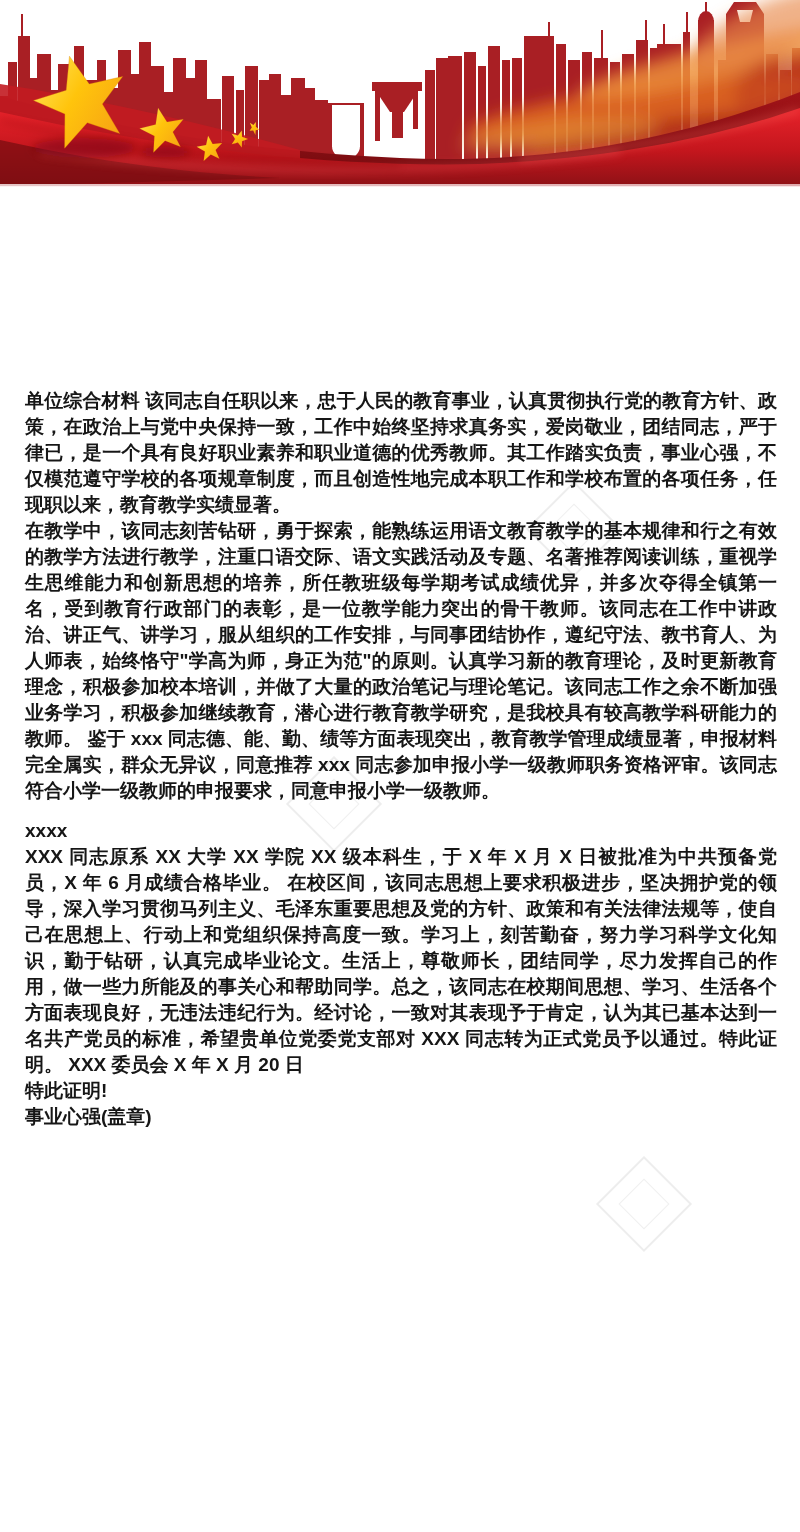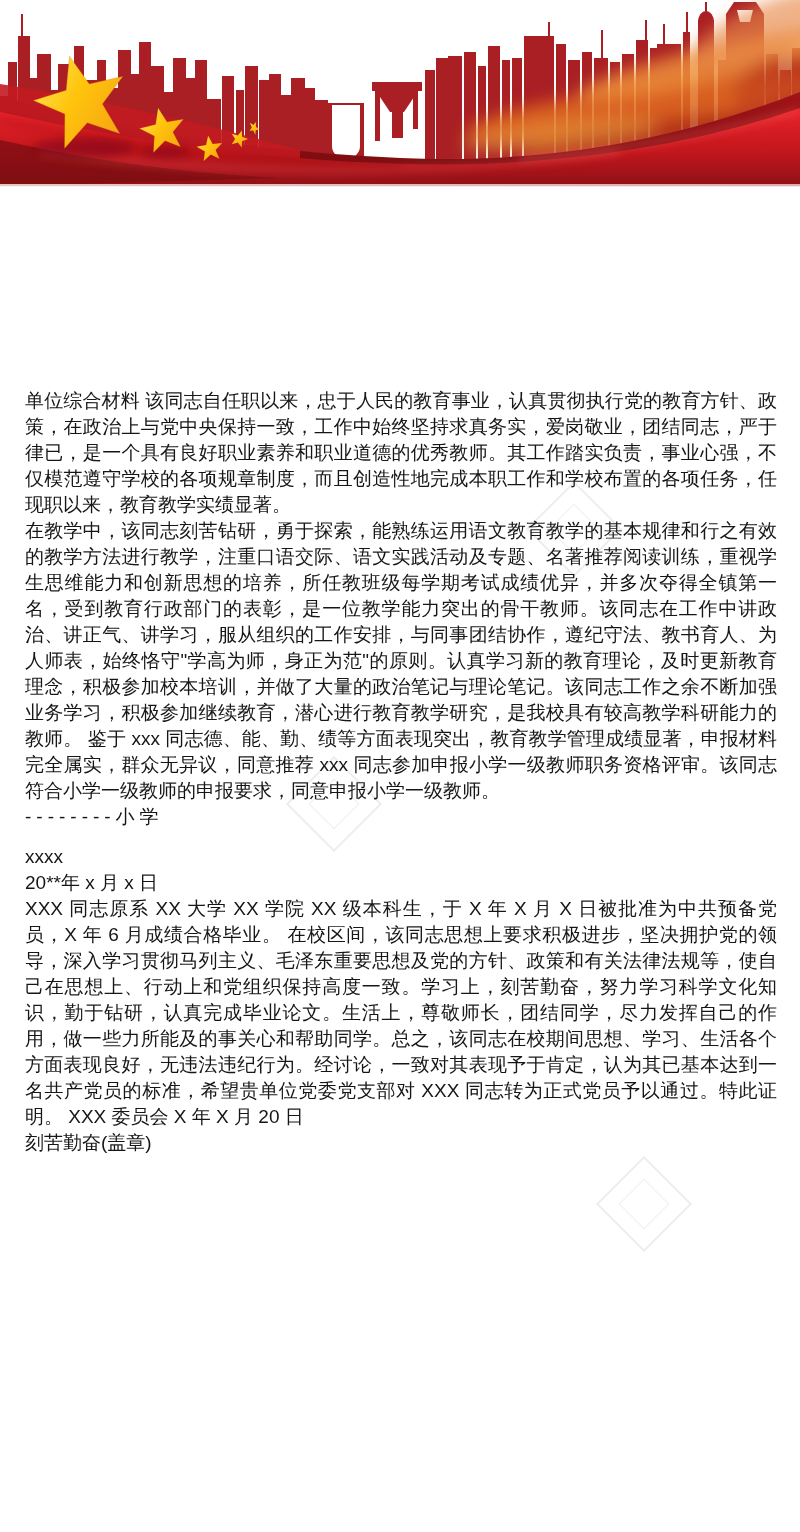--- a/index.html
+++ b/index.html
@@ -2,21 +2,21 @@
 <html><head>
 <meta charset="utf-8">
 <style>
   html,body{margin:0;padding:0;background:#ffffff;}
   .page{
     position:relative;width:800px;height:1532px;background:#ffffff;overflow:hidden;
     font-family:"Liberation Sans","DejaVu Sans",sans-serif;
   }
   .banner{position:absolute;top:0;left:0;width:800px;height:195px;display:block;}
   .doc{
-    position:absolute;top:388px;left:25px;width:752px;color:#161616;
+    position:absolute;top:388px;left:25px;width:752px;color:#161616;font-weight:bold;
   }
   .doc p{
     margin:0;font-size:19px;line-height:26px;text-align:justify;
     font-family:"Liberation Sans","DejaVu Sans",sans-serif;color:#161616;
     word-break:break-all;
   }
   .doc p.dash-line{letter-spacing:5px;}
   .doc p.gap-top{margin-top:14px;}
   .watermark{
     position:absolute;width:64px;height:64px;border:2px solid rgba(140,140,140,.16);
@@ -180,20 +180,19 @@
     <rect x="0" y="184" width="800" height="2.5" fill="url(#hairGrad)" opacity="0.85"></rect>
   </svg>
 
   <div class="watermark" style="left:540px;top:495px;"></div>
   <div class="watermark" style="left:300px;top:770px;"></div>
   <div class="watermark" style="left:610px;top:1170px;"></div>
 
   <div class="doc">
     <p>单位综合材料 该同志自任职以来，忠于人民的教育事业，认真贯彻执行党的教育方针、政策，在政治上与党中央保持一致，工作中始终坚持求真务实，爱岗敬业，团结同志，严于律已，是一个具有良好职业素养和职业道德的优秀教师。其工作踏实负责，事业心强，不仅模范遵守学校的各项规章制度，而且创造性地完成本职工作和学校布置的各项任务，任现职以来，教育教学实绩显著。</p>
     <p>在教学中，该同志刻苦钻研，勇于探索，能熟练运用语文教育教学的基本规律和行之有效的教学方法进行教学，注重口语交际、语文实践活动及专题、名著推荐阅读训练，重视学生思维能力和创新思想的培养，所任教班级每学期考试成绩优异，并多次夺得全镇第一名，受到教育行政部门的表彰，是一位教学能力突出的骨干教师。该同志在工作中讲政治、讲正气、讲学习，服从组织的工作安排，与同事团结协作，遵纪守法、教书育人、为人师表，始终恪守"学高为师，身正为范"的原则。认真学习新的教育理论，及时更新教育理念，积极参加校本培训，并做了大量的政治笔记与理论笔记。该同志工作之余不断加强业务学习，积极参加继续教育，潜心进行教育教学研究，是我校具有较高教学科研能力的教师。  鉴于 xxx 同志德、能、勤、绩等方面表现突出，教育教学管理成绩显著，申报材料完全属实，群众无异议，同意推荐 xxx 同志参加申报小学一级教师职务资格评审。该同志符合小学一级教师的申报要求，同意申报小学一级教师。</p>
-    <p class="dash-line">--------小学</p>
     <p class="gap-top">xxxx</p>
-    <p>20**年 x 月 x 日</p>
     <p>XXX 同志原系 XX 大学 XX 学院 XX 级本科生，于 X 年 X 月 X 日被批准为中共预备党员，X 年 6 月成绩合格毕业。  在校区间，该同志思想上要求积极进步，坚决拥护党的领导，深入学习贯彻马列主义、毛泽东重要思想及党的方针、政策和有关法律法规等，使自己在思想上、行动上和党组织保持高度一致。学习上，刻苦勤奋，努力学习科学文化知识，勤于钻研，认真完成毕业论文。生活上，尊敬师长，团结同学，尽力发挥自己的作用，做一些力所能及的事关心和帮助同学。总之，该同志在校期间思想、学习、生活各个方面表现良好，无违法违纪行为。经讨论，一致对其表现予于肯定，认为其已基本达到一名共产党员的标准，希望贵单位党委党支部对 XXX 同志转为正式党员予以通过。特此证明。  XXX 委员会 X 年 X 月 20 日</p>
-    <p>刻苦勤奋(盖章)</p>
+    <p>特此证明!</p>
+    <p>事业心强(盖章)</p>
   </div>
 
 </div>
 
 </body></html>

